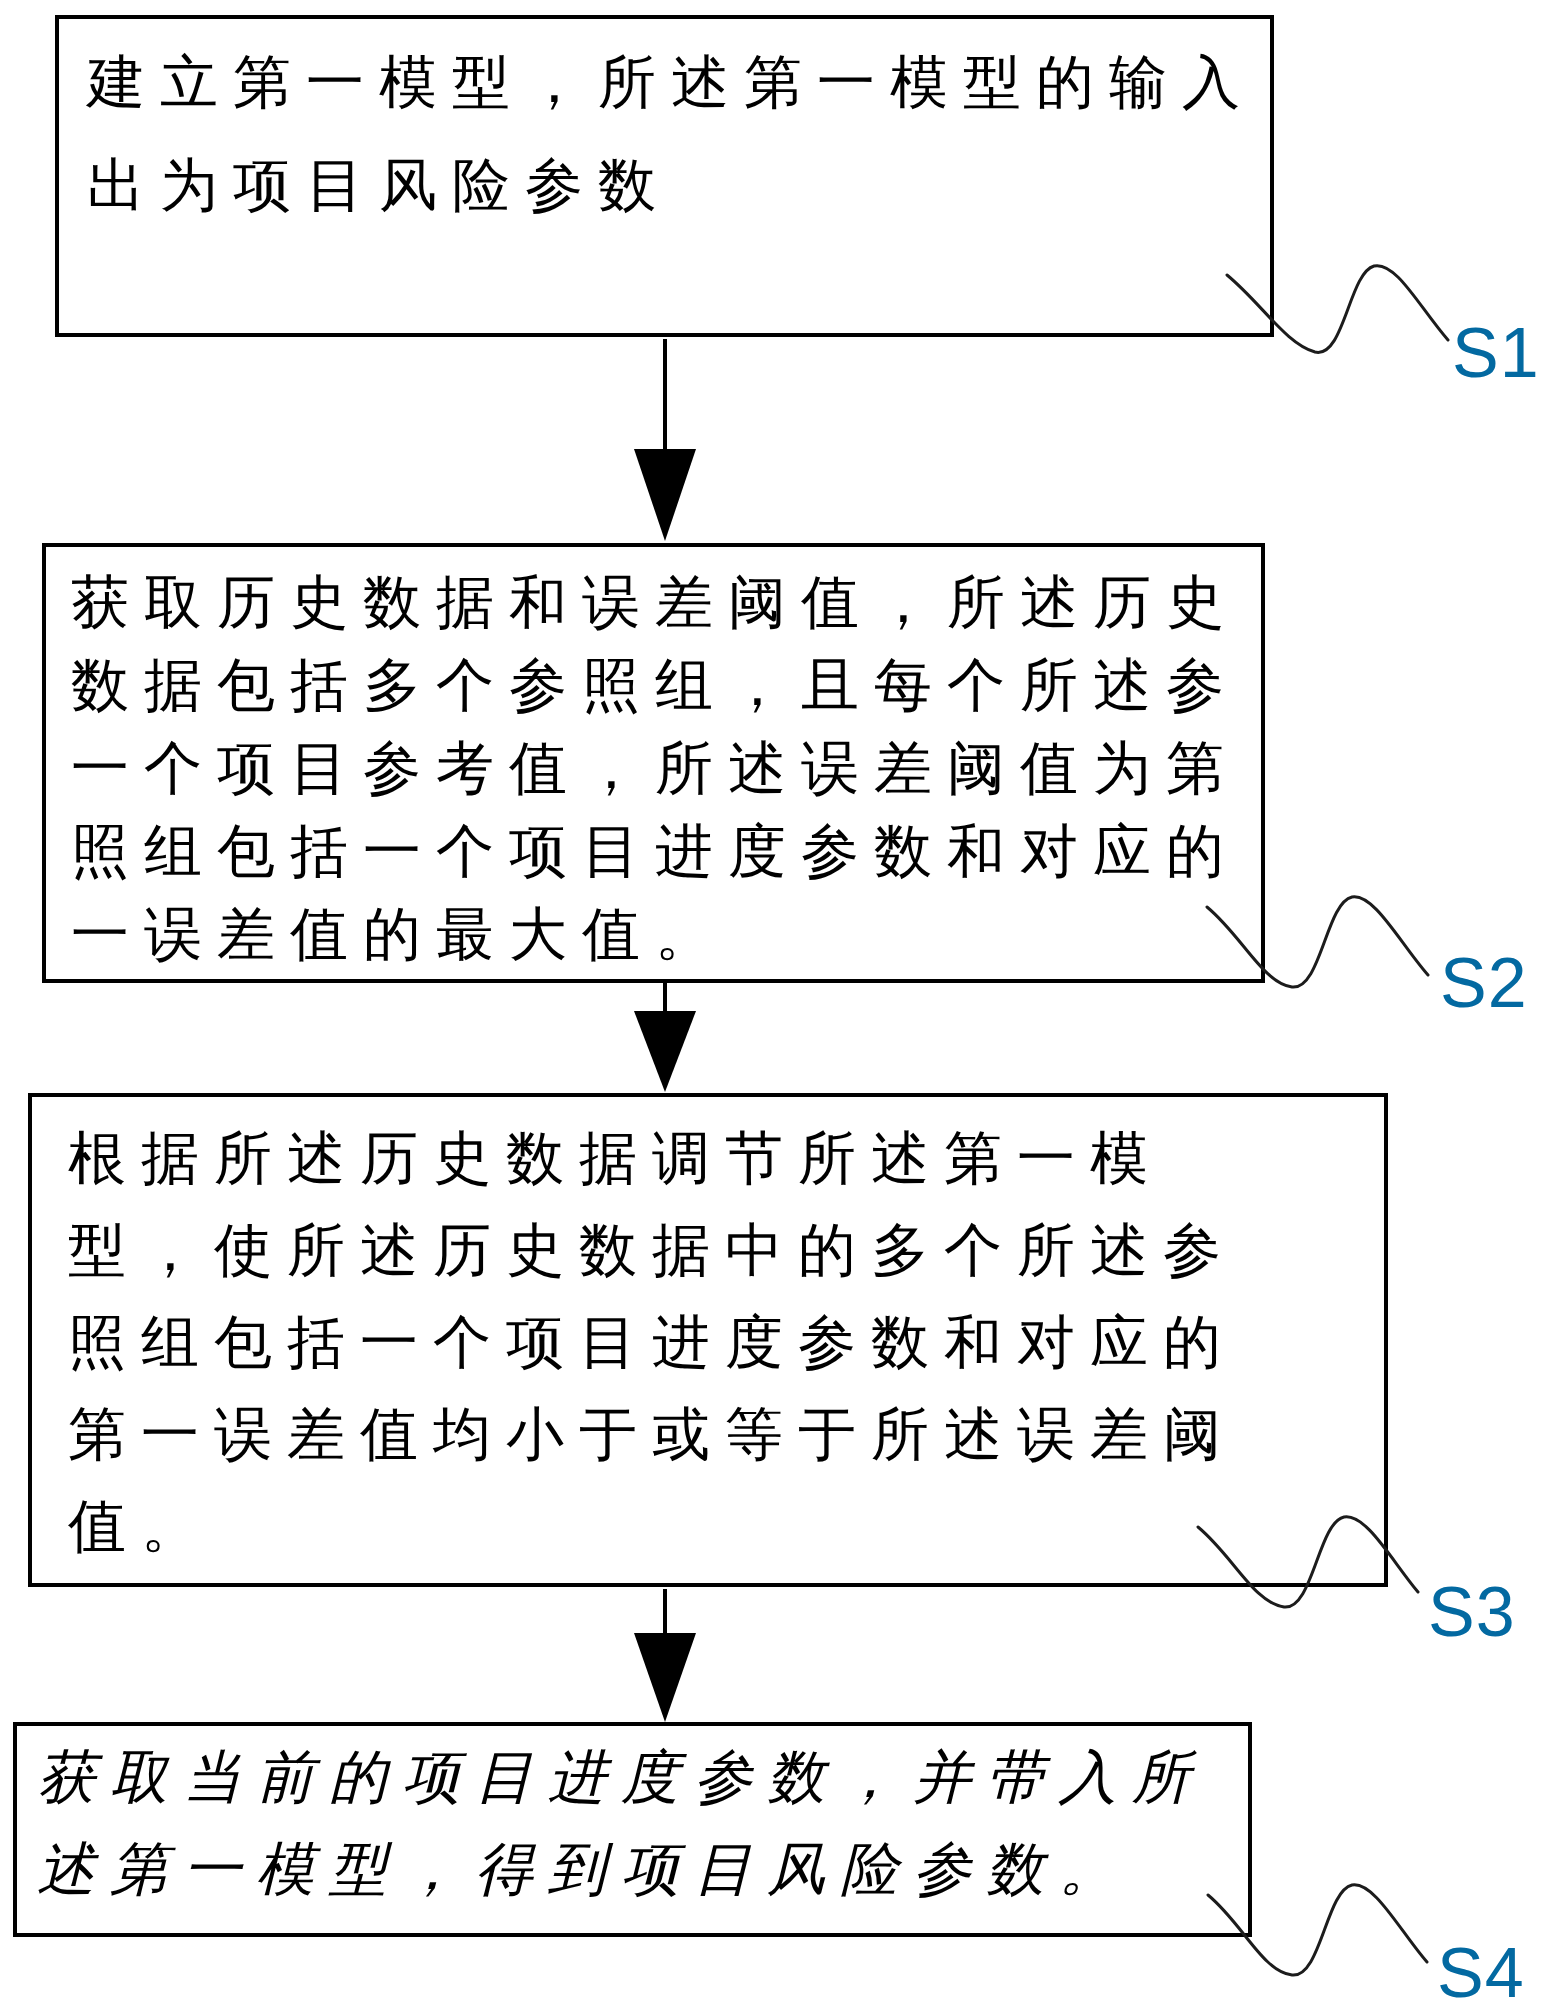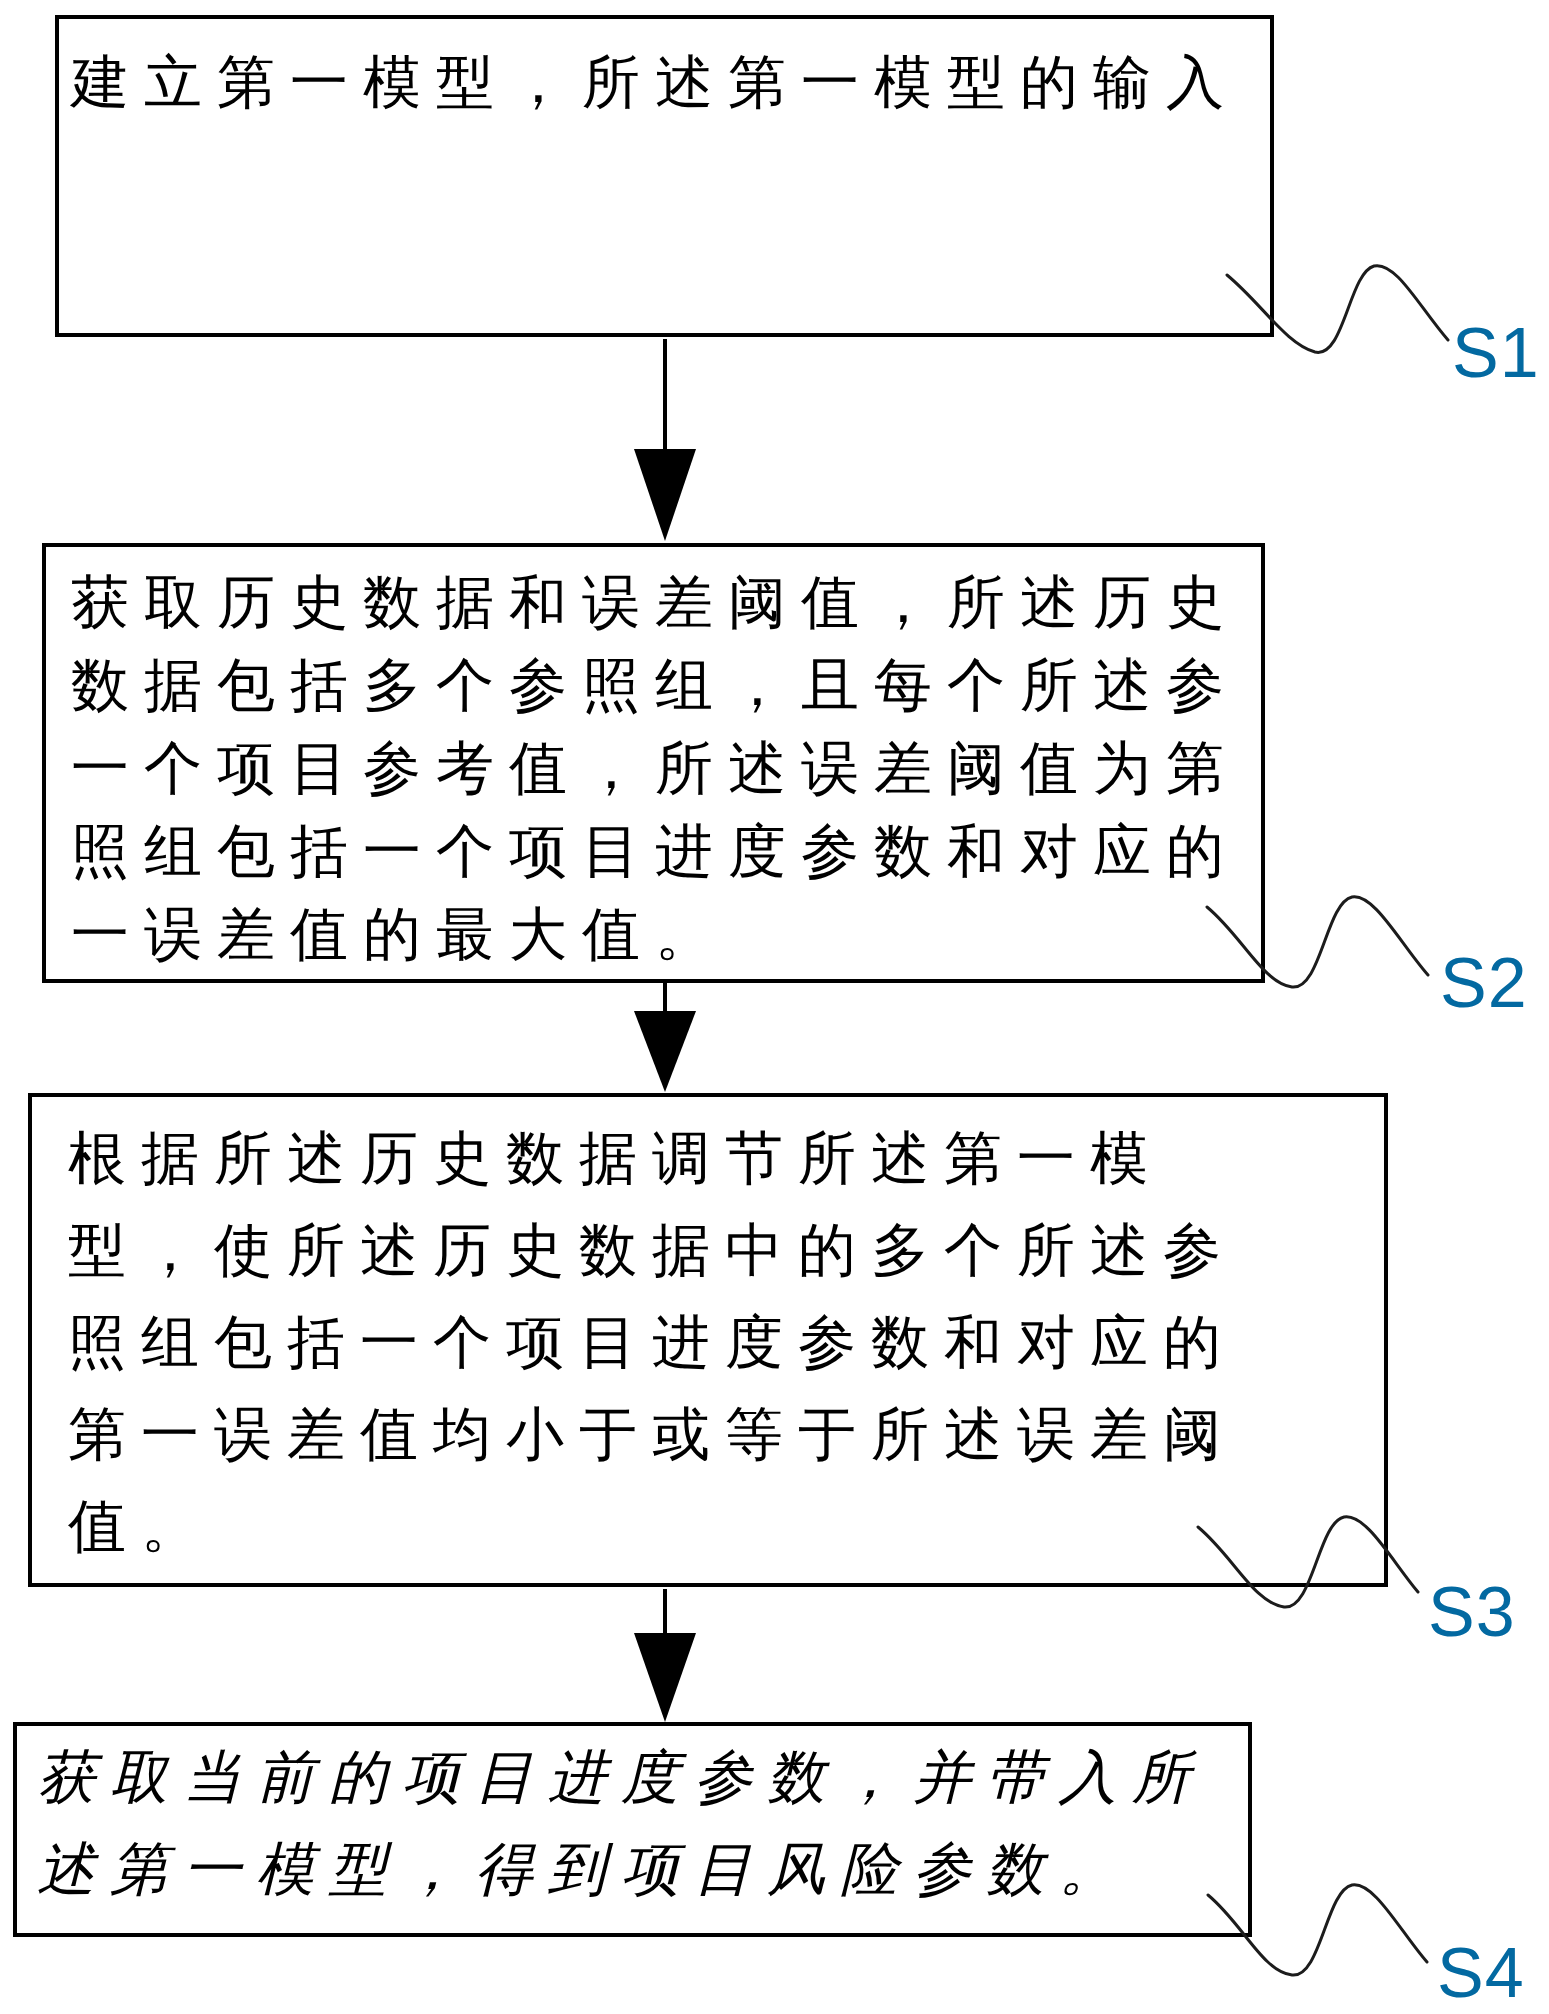--- a/index.html
+++ b/index.html
@@ -16,21 +16,21 @@
     border:4px solid #000000;
     background:#ffffff;
     color:#000000;
     font-family:"Liberation Serif","DejaVu Serif",serif;
     font-size:58px;
     letter-spacing:15px;
     overflow:hidden;
   }
   .tline{white-space:nowrap;}
 
-  .b1{left:55px;top:15px;width:1219px;height:322px;padding:12px 0 0 12px;}
+  .b1{left:55px;top:15px;width:1219px;height:322px;padding:12px 0 0 28px;}
   .b1 .tline{height:103px;line-height:103px;}
 
   .b2{left:42px;top:543px;width:1223px;height:440px;padding:14px 0 0 25px;}
   .b2 .tline{height:83px;line-height:83px;}
 
   .b3{left:28px;top:1093px;width:1360px;height:494px;padding:16px 0 0 36px;}
   .b3 .tline{height:92px;line-height:92px;}
 
   .b4{left:13px;top:1722px;width:1239px;height:215px;padding:6px 0 0 20px;font-style:italic;}
   .b4 .tline{height:92px;line-height:92px;}
@@ -86,20 +86,21 @@
   .l3{left:1428px;top:1565px;margin-top:12px;}
   .l4{left:1437px;top:1938px;}
 </style>
 </head>
 <body>
 
 <div class="canvas">
 
   <div class="box b1">
     <div class="tline">建立第一模型，所述第一模型的输入</div>
+    <div class="tline">出为项目风险参数</div>
   </div>
 
   <div class="arrow a1">
     <div class="stem"></div>
     <div class="head"></div>
   </div>
 
   <div class="box b2">
     <div class="tline">获取历史数据和误差阈值，所述历史</div>
     <div class="tline">数据包括多个参照组，且每个所述参</div>

